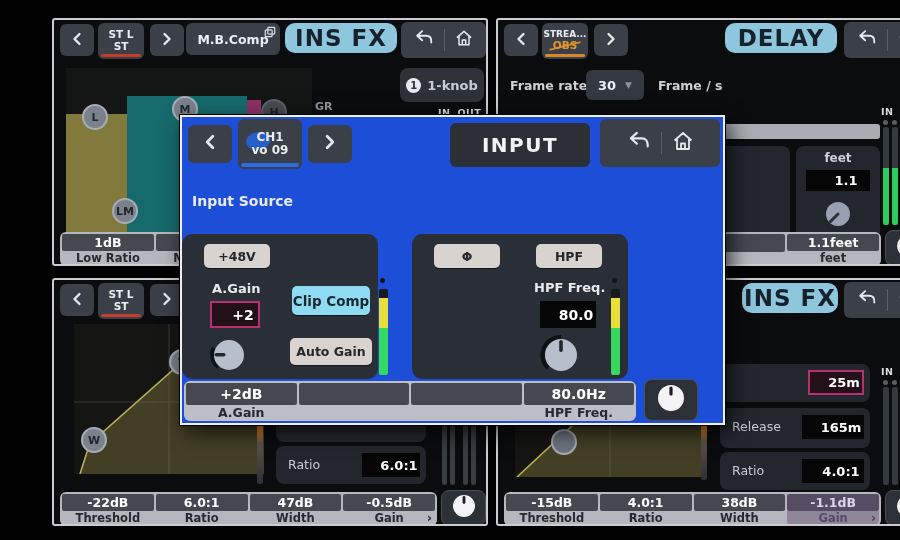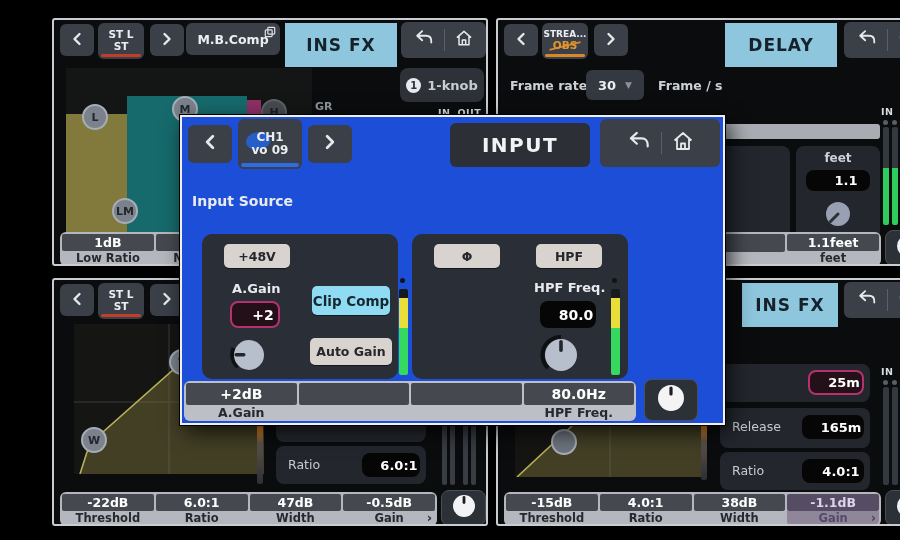--- a/index.html
+++ b/index.html
@@ -4,36 +4,36 @@
 <style>
   html,body{margin:0;padding:0;background:#000;}
   #stage{position:relative;width:900px;height:540px;background:#000;font-family:"DejaVu Sans",sans-serif;overflow:hidden;}
   .panel{position:absolute;background:#0b0c0e;border:2px solid #c9ccd1;border-radius:3px;overflow:hidden;box-sizing:border-box;margin-left:40px;}
   .navbtn{position:absolute;width:34px;height:32px;background:#3a3f48;border-radius:6px;display:flex;align-items:center;justify-content:center;}
   .chanbtn{position:absolute;width:46px;height:36px;background:#3a3f48;border-radius:6px;display:flex;flex-direction:column;align-items:center;justify-content:center;line-height:1.1;overflow:visible;}
   .chanbtn .l1,.chanbtn .l2{font-size:10.5px;font-weight:bold;color:#eceef1;position:relative;z-index:2;}
   .cbar{position:absolute;left:3px;right:3px;bottom:2px;height:3px;border-radius:2px;z-index:3;}
   .pluginbtn{position:absolute;height:32px;background:#3a3f48;border-radius:6px;display:flex;align-items:center;justify-content:center;color:#eceef1;font-size:12.5px;font-weight:bold;}
   .copyic{position:absolute;top:3px;right:4px;}
-  .titlebtn{position:absolute;height:44px;background:#8ec6dd;border-radius:0;display:flex;align-items:center;justify-content:center;color:#16222b;font-size:17px;font-weight:bold;letter-spacing:1px;}
+  .titlebtn{position:absolute;height:30px;background:#8ec6dd;border-radius:10px;display:flex;align-items:center;justify-content:center;color:#16222b;font-size:23px;font-weight:bold;letter-spacing:1px;}
   .backhome{position:absolute;height:36px;background:#3a3f48;border-radius:6px;display:flex;align-items:center;justify-content:center;}
   .backhome .sep{width:1px;height:22px;background:#5a6069;margin:0 9px;}
   .display{position:absolute;background:#141515;}
   .band{position:absolute;}
   .handle{position:absolute;width:26px;height:26px;border-radius:50%;background:#7b828c;border:2px solid #a6adb6;color:#23272d;font-size:11px;font-weight:bold;display:flex;align-items:center;justify-content:center;box-sizing:border-box;}
   .inout{position:absolute;color:#d8dbe0;font-size:9.5px;font-weight:bold;letter-spacing:.5px;display:flex;gap:7px;}
   .meterdot{position:absolute;width:5px;height:5px;border-radius:50%;background:#585d66;}
   .meterbar{position:absolute;border-radius:2px;}
   .fstrip{position:absolute;background:#b4b7bd;border-radius:6px;display:flex;gap:2px;padding:2px;height:34px;box-sizing:border-box;}
   .fcol{flex:1;display:flex;flex-direction:column;min-width:0;}
   .fval{height:19px;background:#45494f;border-radius:2px;color:#fff;font-size:12.5px;font-weight:bold;display:flex;align-items:center;justify-content:center;}
   .flab{height:13px;color:#26292e;font-size:11.5px;font-weight:bold;display:flex;align-items:center;justify-content:center;}
   .fmore{position:absolute;right:5px;bottom:1px;color:#2a2d33;font-weight:bold;font-size:13px;z-index:2;}
   .knobbtn{position:absolute;background:#2c3037;border:1px solid #4a4f57;border-radius:8px;display:flex;align-items:center;justify-content:center;box-sizing:border-box;}
-  .valbox{position:absolute;background:#060607;border-radius:8px;color:#fff;font-weight:bold;display:flex;align-items:center;justify-content:center;font-size:13px;box-sizing:border-box;padding-left:16px;}
+  .valbox{position:absolute;background:#060607;border-radius:0;color:#fff;font-weight:bold;display:flex;align-items:center;justify-content:center;font-size:13px;box-sizing:border-box;padding-left:16px;}
   .valbox.magenta{border:2px solid #b5326e;background:#241019;}
   .litebtn{position:absolute;background:#d9d3d0;border-radius:5px;color:#26262b;font-weight:bold;display:flex;align-items:center;justify-content:center;font-size:12.5px;box-shadow:0 1px 0 rgba(0,0,0,.5);}
   .cyanbtn{background:#90dbf4;color:#17272e;}
   .group{position:absolute;background:#2a2e36;border-radius:10px;}
   .rowbox{position:absolute;background:#23272d;border-radius:8px;}
   .sublabel{position:absolute;color:#e8eaee;font-size:13px;font-weight:bold;white-space:nowrap;}
   .smalllabel{position:absolute;color:#cdd1d6;font-size:12.5px;font-weight:bold;white-space:nowrap;}
   .modal{position:absolute;left:180px;top:115px;width:541px;height:306px;background:#1d4ed8;border:2px solid #eef0f3;z-index:10;box-shadow:0 0 0 1px #000,5px 7px 20px rgba(0,0,0,.75);overflow:hidden;}
   .modal .navbtn{width:44px;height:38px;}
   .modal .fval{height:22px;font-size:14px;}
@@ -387,21 +387,21 @@
             <path d="M10 3.5 L4.5 8.5 L10 13.5 M4.5 8.5 H14.5 C18 8.5 20 11 20 14.5 V16" fill="none" stroke="#e6e8eb" stroke-width="2" stroke-linecap="round" stroke-linejoin="round"></path>
           </svg></span>
       <span class="sep"></span>
       <span><svg width="24" height="24" viewBox="0 0 24 24">
             <path d="M3.5 11.5 L12 4 L20.5 11.5 M6 9.5 V20 H18 V9.5 M10 20 V14.5 H14 V20" fill="none" stroke="#e6e8eb" stroke-width="1.8" stroke-linejoin="round"></path>
           </svg></span>
     </div>
 
     <div class="sublabel" style="left:10px;top:76px;font-size:14px">Input Source</div>
 
-    <div class="group" style="left:20px;top:117px;width:196px;height:145px">
+    <div class="group" style="left:0;top:117px;width:196px;height:145px">
       <div class="litebtn" style="left:22px;top:10px;width:66px;height:24px">+48V</div>
       <div class="sublabel" style="left:30px;top:47px">A.Gain</div>
       <div class="valbox magenta" style="left:28px;top:67px;width:50px;height:27px;font-size:14px">+2</div>
       <div style="position:absolute;left:24px;top:98px">
         <svg width="46" height="46" viewBox="0 0 46 46">
           <path d="M12 35 A16.5 16.5 0 0 1 7.5 16" stroke="#0e1013" stroke-width="4" fill="none"></path>
           <circle cx="23" cy="23" r="15" fill="#b7bfcc"></circle>
           <rect x="8.5" y="21" width="11" height="3.6" rx="1.8" fill="#23262c"></rect>
         </svg>
       </div>

